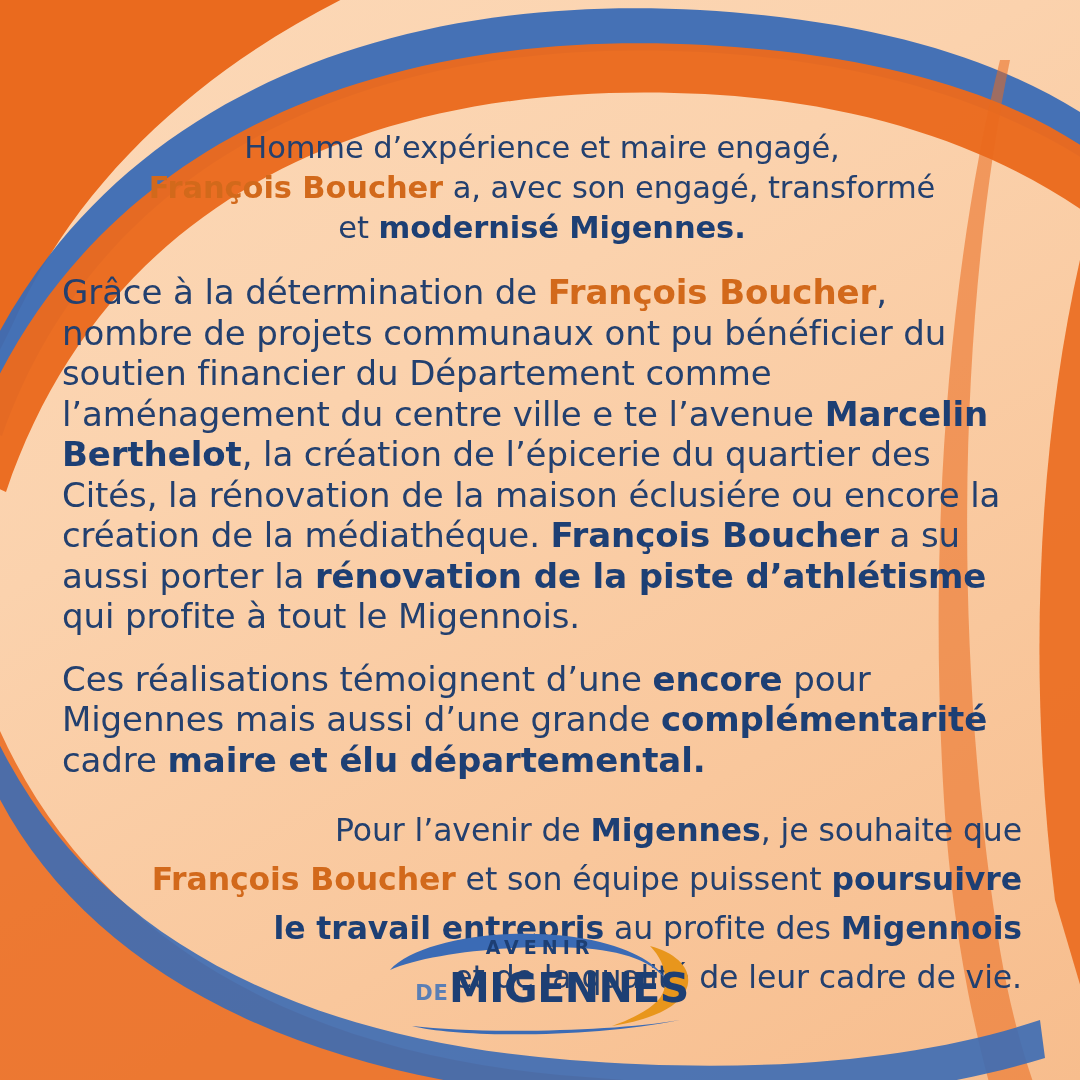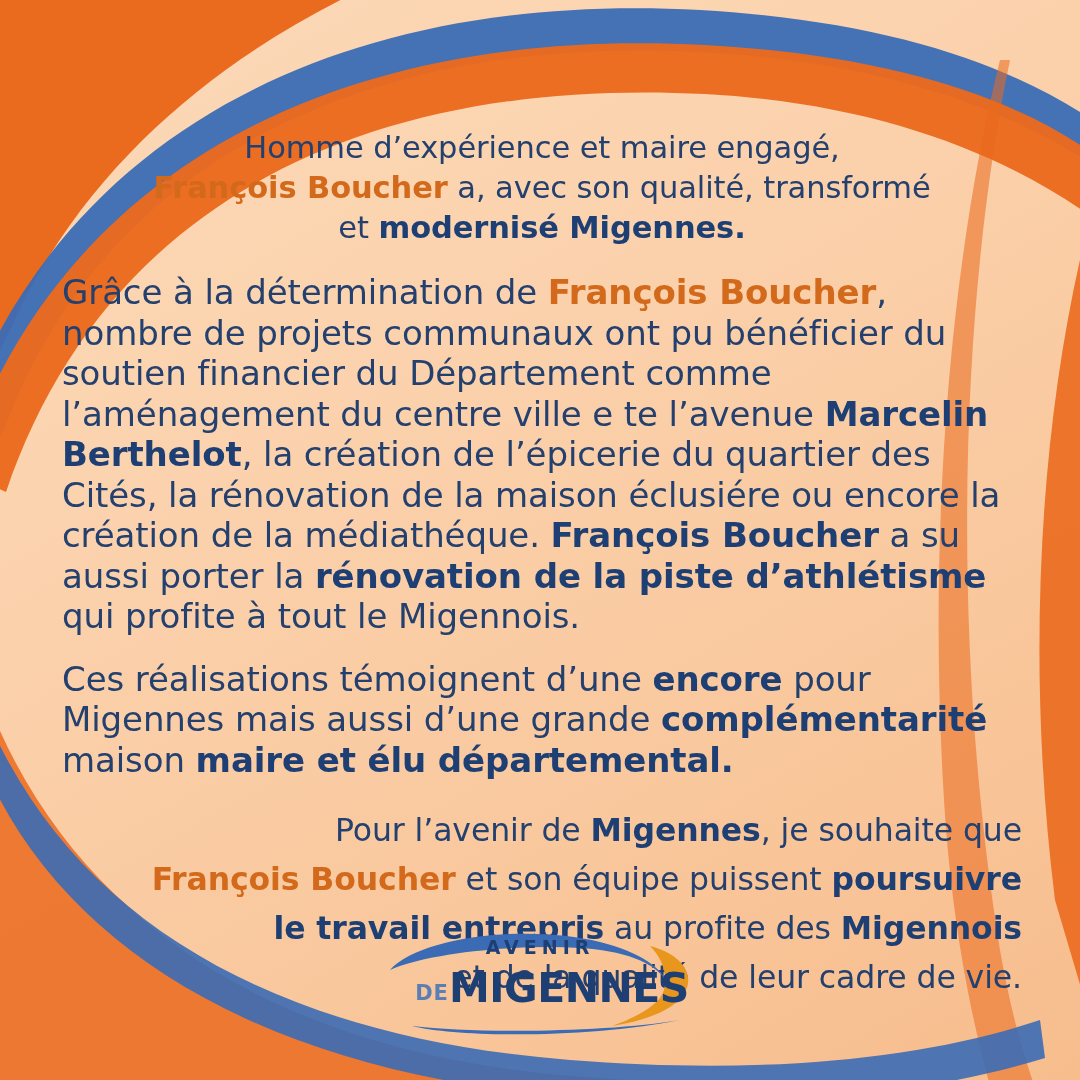--- a/index.html
+++ b/index.html
@@ -137,30 +137,30 @@
                C 1010 420 1000 700 1022 930 C 850 990 560 1012 370 988
                C 210 968 110 905 66 800 C 40 560 60 320 118 120 Z" fill="#fcd9b8" opacity="0.0"></path>
     </g>
   </svg>
 
   <div class="content">
     <div class="text-block">
 
       <p class="para lead">
         <span>Homme d’expérience et maire engagé,</span><br>
-        <span class="orange">François Boucher</span><span> a, avec son qualité, transformé</span><br>
+        <span class="orange">François Boucher</span><span> a, avec son engagé, transformé</span><br>
         <span>et </span><span class="navy">modernisé Migennes.</span>
       </p>
 
       <p class="para body">
         <span>Grâce à la détermination de </span><span class="orange">François Boucher</span><span>, nombre de projets communaux ont pu bénéficier du soutien financier du Département comme l’aménagement du centre ville e te l’avenue </span><span class="navy">Marcelin Berthelot</span><span>, la création de l’épicerie du quartier des Cités, la rénovation de la maison éclusiére ou encore la création de la médiathéque. </span><span class="navy">François Boucher</span><span> a su aussi porter la </span><span class="navy">rénovation de la piste d’athlétisme</span><span> qui profite à tout le Migennois.</span>
       </p>
 
       <p class="para body">
-        <span>Ces réalisations témoignent d’une </span><span class="navy">encore</span><span> pour Migennes mais aussi d’une grande </span><span class="navy">complémentarité</span><span> maison </span><span class="navy">maire et élu départemental.</span>
+        <span>Ces réalisations témoignent d’une </span><span class="navy">encore</span><span> pour Migennes mais aussi d’une grande </span><span class="navy">complémentarité</span><span> cadre </span><span class="navy">maire et élu départemental.</span>
       </p>
 
       <p class="para closing">
         <span>Pour l’avenir de </span><span class="navy">Migennes</span><span>, je souhaite que</span><br>
         <span class="orange">François Boucher</span><span> et son équipe puissent </span><span class="navy">poursuivre</span><br>
         <span class="navy">le travail entrepris</span><span> au profite des </span><span class="navy">Migennois</span><br>
         <span>et de la qualité de leur cadre de vie.</span>
       </p>
 
     </div>

